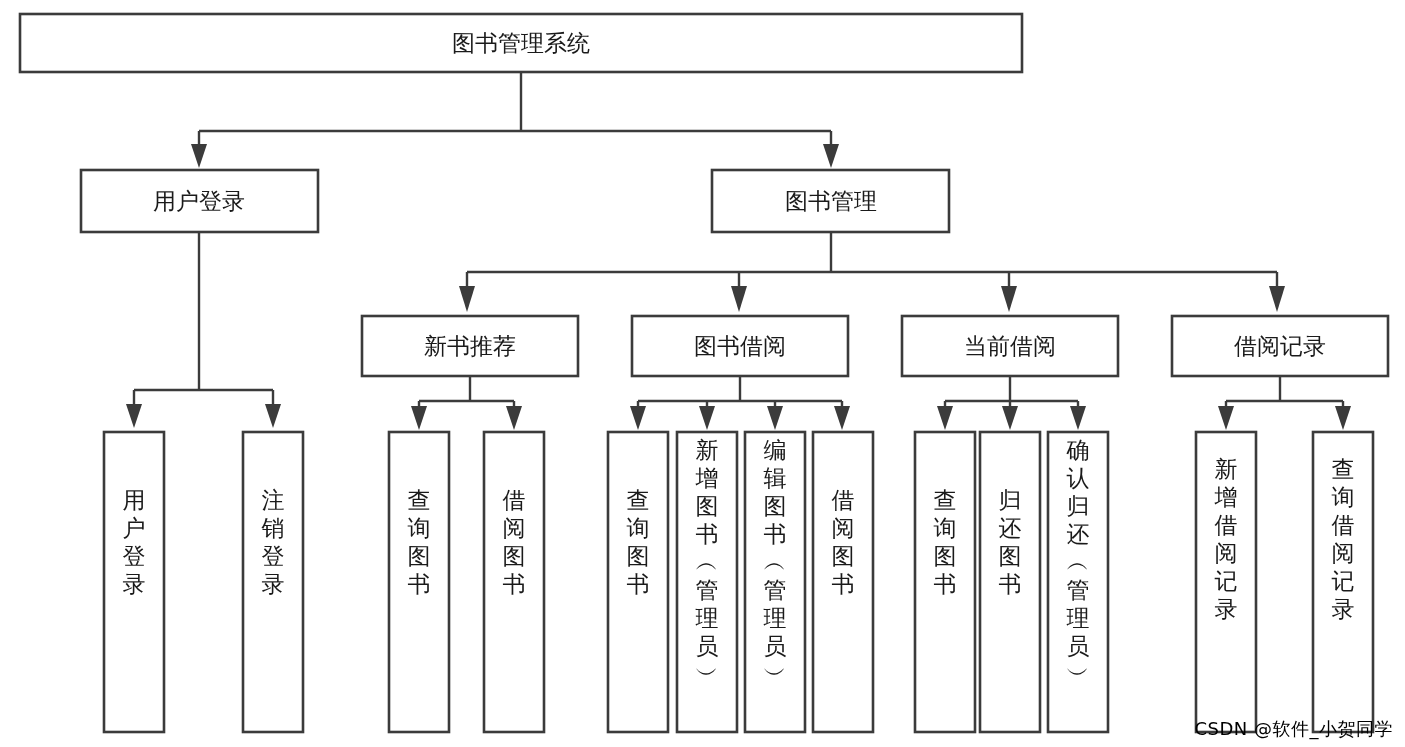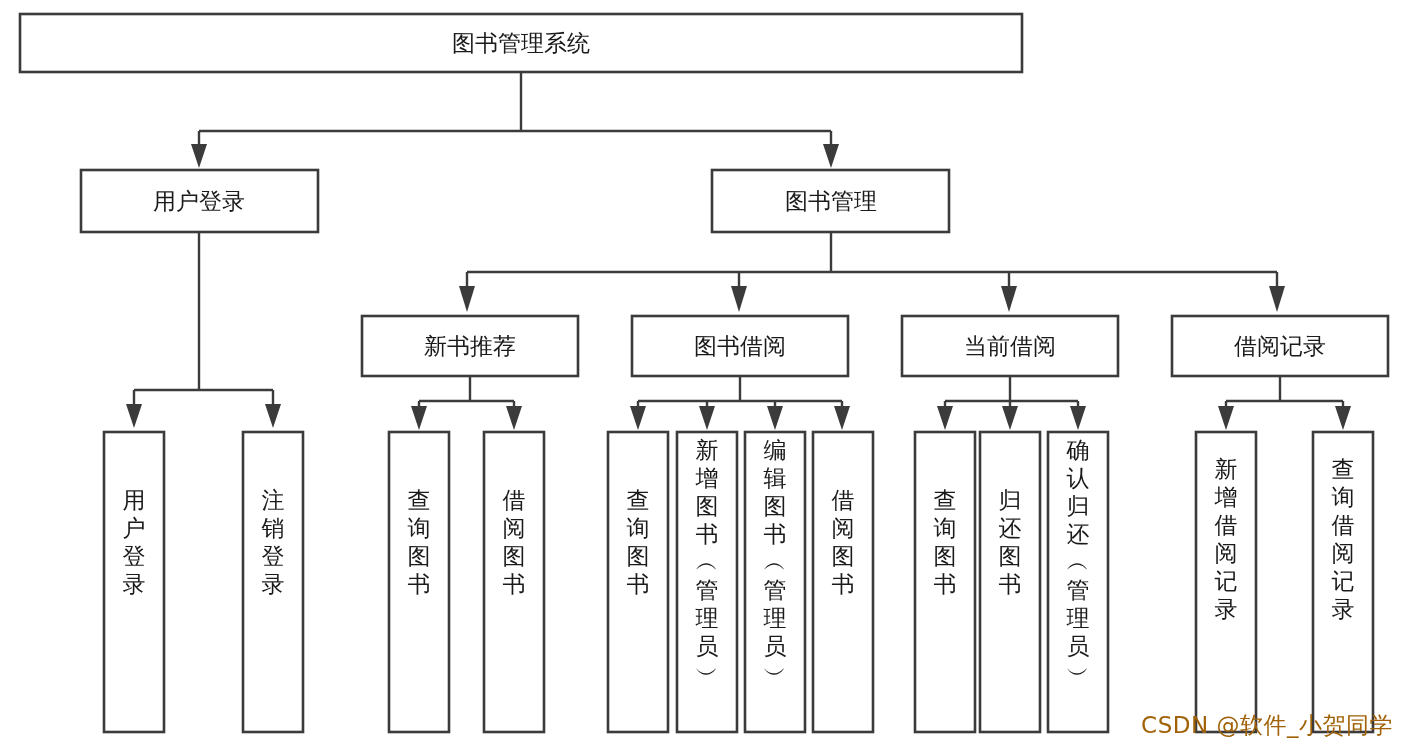--- a/index.html
+++ b/index.html
@@ -56,22 +56,22 @@
     text-anchor: middle;
   }
   .node-label-v tspan {
     font-size: 23px;
   }
   .watermark-text {
     position: absolute;
     right: 12px;
     bottom: 6px;
     font-family: "DejaVu Sans", "Liberation Sans", sans-serif;
-    font-size: 23px;
-    color: #a16207;
+    font-size: 18px;
+    color: #000000;
     letter-spacing: 0.5px;
     white-space: nowrap;
     user-select: none;
   }
 </style>
 </head>
 <body>
 
 <div id="diagram-root">
 

